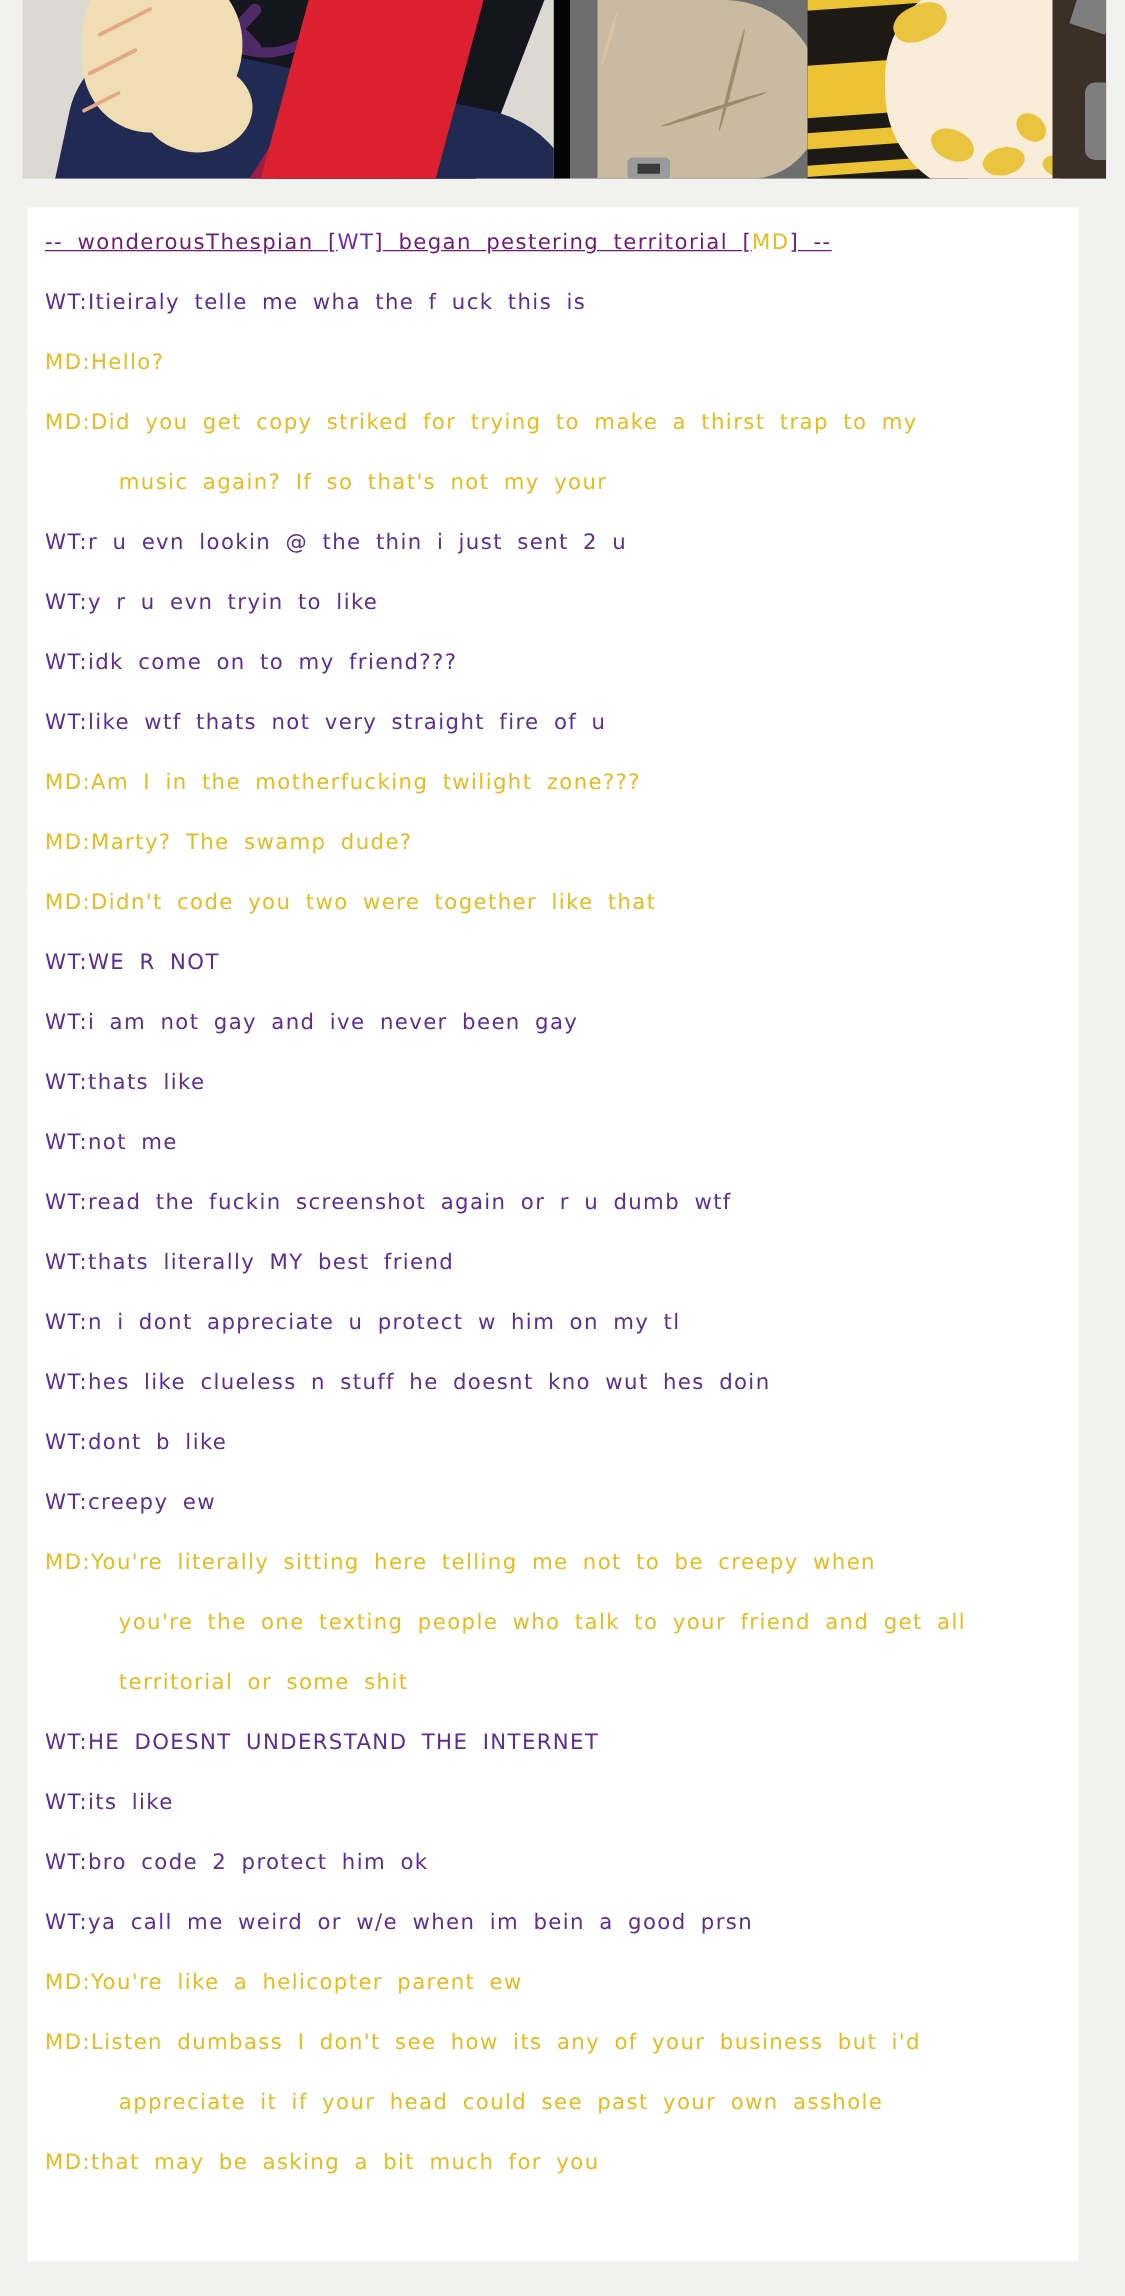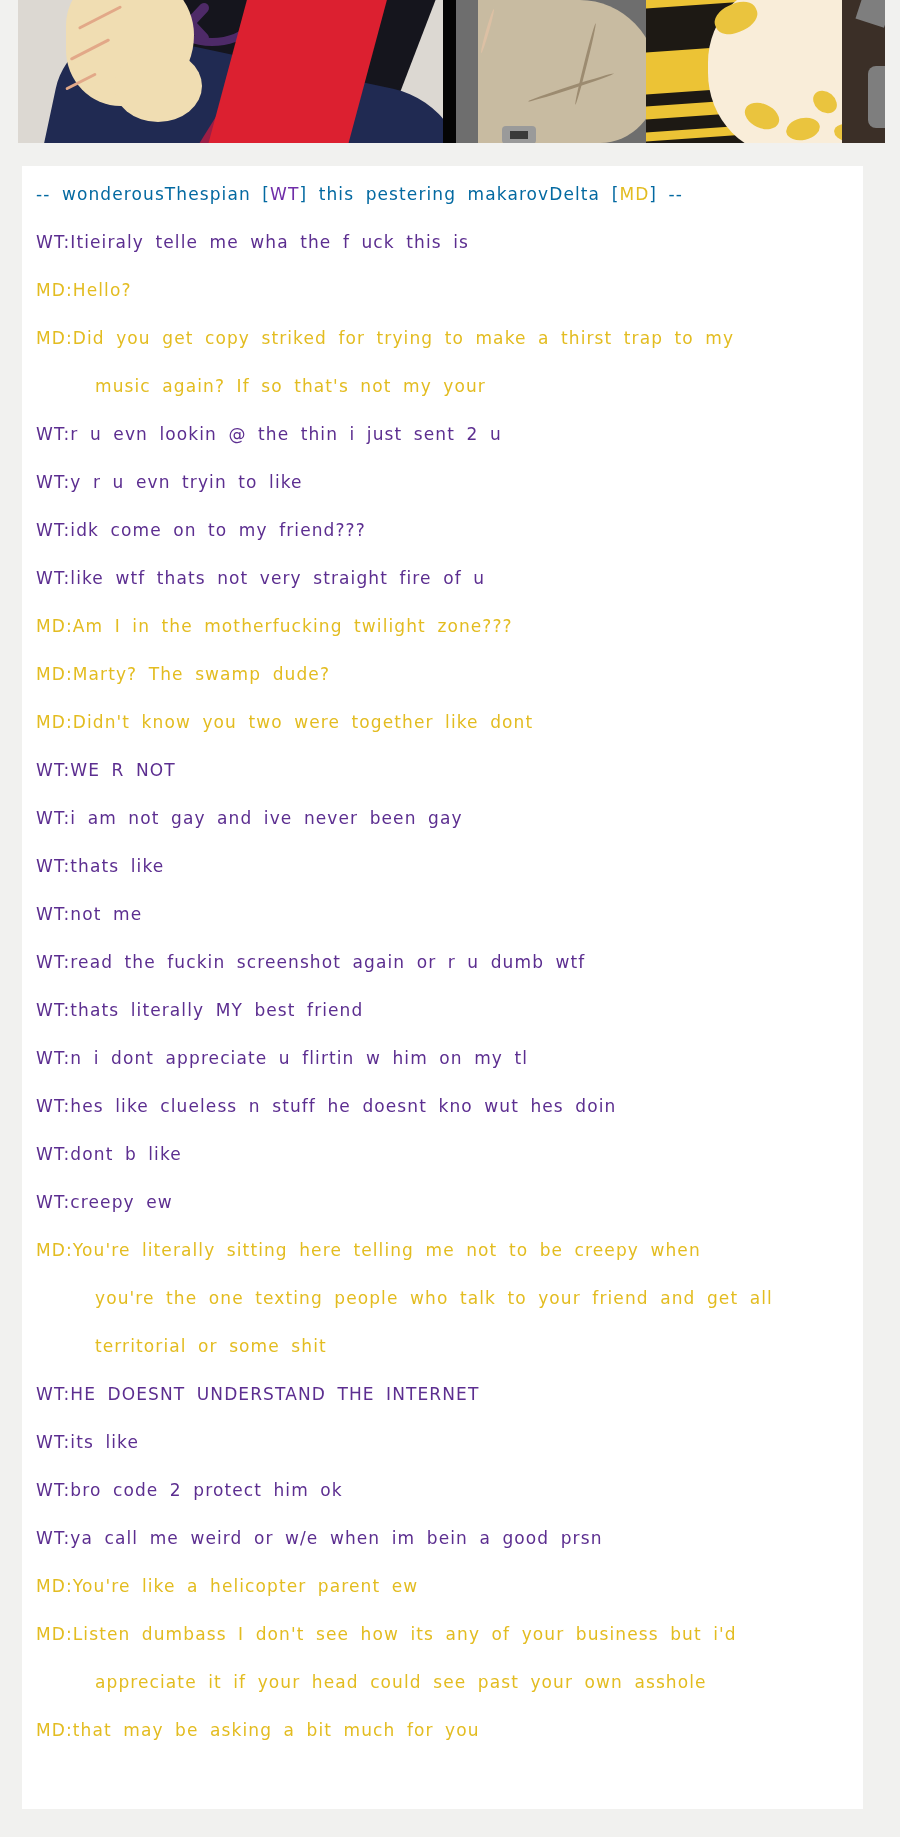--- a/index.html
+++ b/index.html
@@ -68,21 +68,21 @@
     position:absolute;left:0;top:0;right:0;bottom:0;
     padding:4px 12px 0 14px;
     font-size:17px;
     line-height:48px;
     letter-spacing:1.1px;
     word-spacing:5px;
     overflow:hidden;
   }
   .line{white-space:nowrap;}
   .narration{color:#1b1b1b;}
-  .seg-plain{color:#0369a1;}
+  .seg-plain{color:#701a75;text-decoration:underline;}
   .seg-wt{color:#6f2da8;text-align:center;}
   .seg-md{color:#e3bc20;margin-top:16px;}
   .msg .prefix{}
   .wt{color:#5c2e90;}
   .md{color:#e3bc20;}
   .cont{padding-left:59px;}
 </style>
 </head>
 <body>
 
@@ -127,39 +127,39 @@
       <div class="spot sp3"></div>
       <div class="spot sp4"></div>
       <div class="brown"></div>
       <div class="gcorner"></div>
       <div class="gmid"></div>
     </div>
   </div>
 
   <div class="panel">
     <div class="chat">
-        <div class="line narration"><span class="seg-plain">-- wonderousThespian [</span><span class="seg-wt">WT</span><span class="seg-plain">] this pestering makarovDelta [</span><span class="seg-md">MD</span><span class="seg-plain">] --</span></div>
+        <div class="line narration"><span class="seg-plain">-- wonderousThespian [</span><span class="seg-wt">WT</span><span class="seg-plain">] began pestering territorial [</span><span class="seg-md">MD</span><span class="seg-plain">] --</span></div>
         <div class="line msg wt"><span class="prefix">WT:</span><span class="body">Itieiraly telle me wha the f uck this is</span></div>
         <div class="line msg md"><span class="prefix">MD:</span><span class="body">Hello?</span></div>
         <div class="line msg md"><span class="prefix">MD:</span><span class="body">Did you get copy striked for trying to make a thirst trap to my</span></div>
         <div class="line cont md">music again? If so that's not my your</div>
         <div class="line msg wt"><span class="prefix">WT:</span><span class="body">r u evn lookin @ the thin i just sent 2 u</span></div>
         <div class="line msg wt"><span class="prefix">WT:</span><span class="body">y r u evn tryin to like</span></div>
         <div class="line msg wt"><span class="prefix">WT:</span><span class="body">idk come on to my friend???</span></div>
         <div class="line msg wt"><span class="prefix">WT:</span><span class="body">like wtf thats not very straight fire of u</span></div>
         <div class="line msg md"><span class="prefix">MD:</span><span class="body">Am I in the motherfucking twilight zone???</span></div>
         <div class="line msg md"><span class="prefix">MD:</span><span class="body">Marty? The swamp dude?</span></div>
-        <div class="line msg md"><span class="prefix">MD:</span><span class="body">Didn't know you two were together like dont</span></div>
+        <div class="line msg md"><span class="prefix">MD:</span><span class="body">Didn't code you two were together like that</span></div>
         <div class="line msg wt"><span class="prefix">WT:</span><span class="body">WE R NOT</span></div>
         <div class="line msg wt"><span class="prefix">WT:</span><span class="body">i am not gay and ive never been gay</span></div>
         <div class="line msg wt"><span class="prefix">WT:</span><span class="body">thats like</span></div>
         <div class="line msg wt"><span class="prefix">WT:</span><span class="body">not me</span></div>
         <div class="line msg wt"><span class="prefix">WT:</span><span class="body">read the fuckin screenshot again or r u dumb wtf</span></div>
         <div class="line msg wt"><span class="prefix">WT:</span><span class="body">thats literally MY best friend</span></div>
-        <div class="line msg wt"><span class="prefix">WT:</span><span class="body">n i dont appreciate u flirtin w him on my tl</span></div>
+        <div class="line msg wt"><span class="prefix">WT:</span><span class="body">n i dont appreciate u protect w him on my tl</span></div>
         <div class="line msg wt"><span class="prefix">WT:</span><span class="body">hes like clueless n stuff he doesnt kno wut hes doin</span></div>
         <div class="line msg wt"><span class="prefix">WT:</span><span class="body">dont b like</span></div>
         <div class="line msg wt"><span class="prefix">WT:</span><span class="body">creepy ew</span></div>
         <div class="line msg md"><span class="prefix">MD:</span><span class="body">You're literally sitting here telling me not to be creepy when</span></div>
         <div class="line cont md">you're the one texting people who talk to your friend and get all</div>
         <div class="line cont md">territorial or some shit</div>
         <div class="line msg wt"><span class="prefix">WT:</span><span class="body">HE DOESNT UNDERSTAND THE INTERNET</span></div>
         <div class="line msg wt"><span class="prefix">WT:</span><span class="body">its like</span></div>
         <div class="line msg wt"><span class="prefix">WT:</span><span class="body">bro code 2 protect him ok</span></div>
         <div class="line msg wt"><span class="prefix">WT:</span><span class="body">ya call me weird or w/e when im bein a good prsn</span></div>

